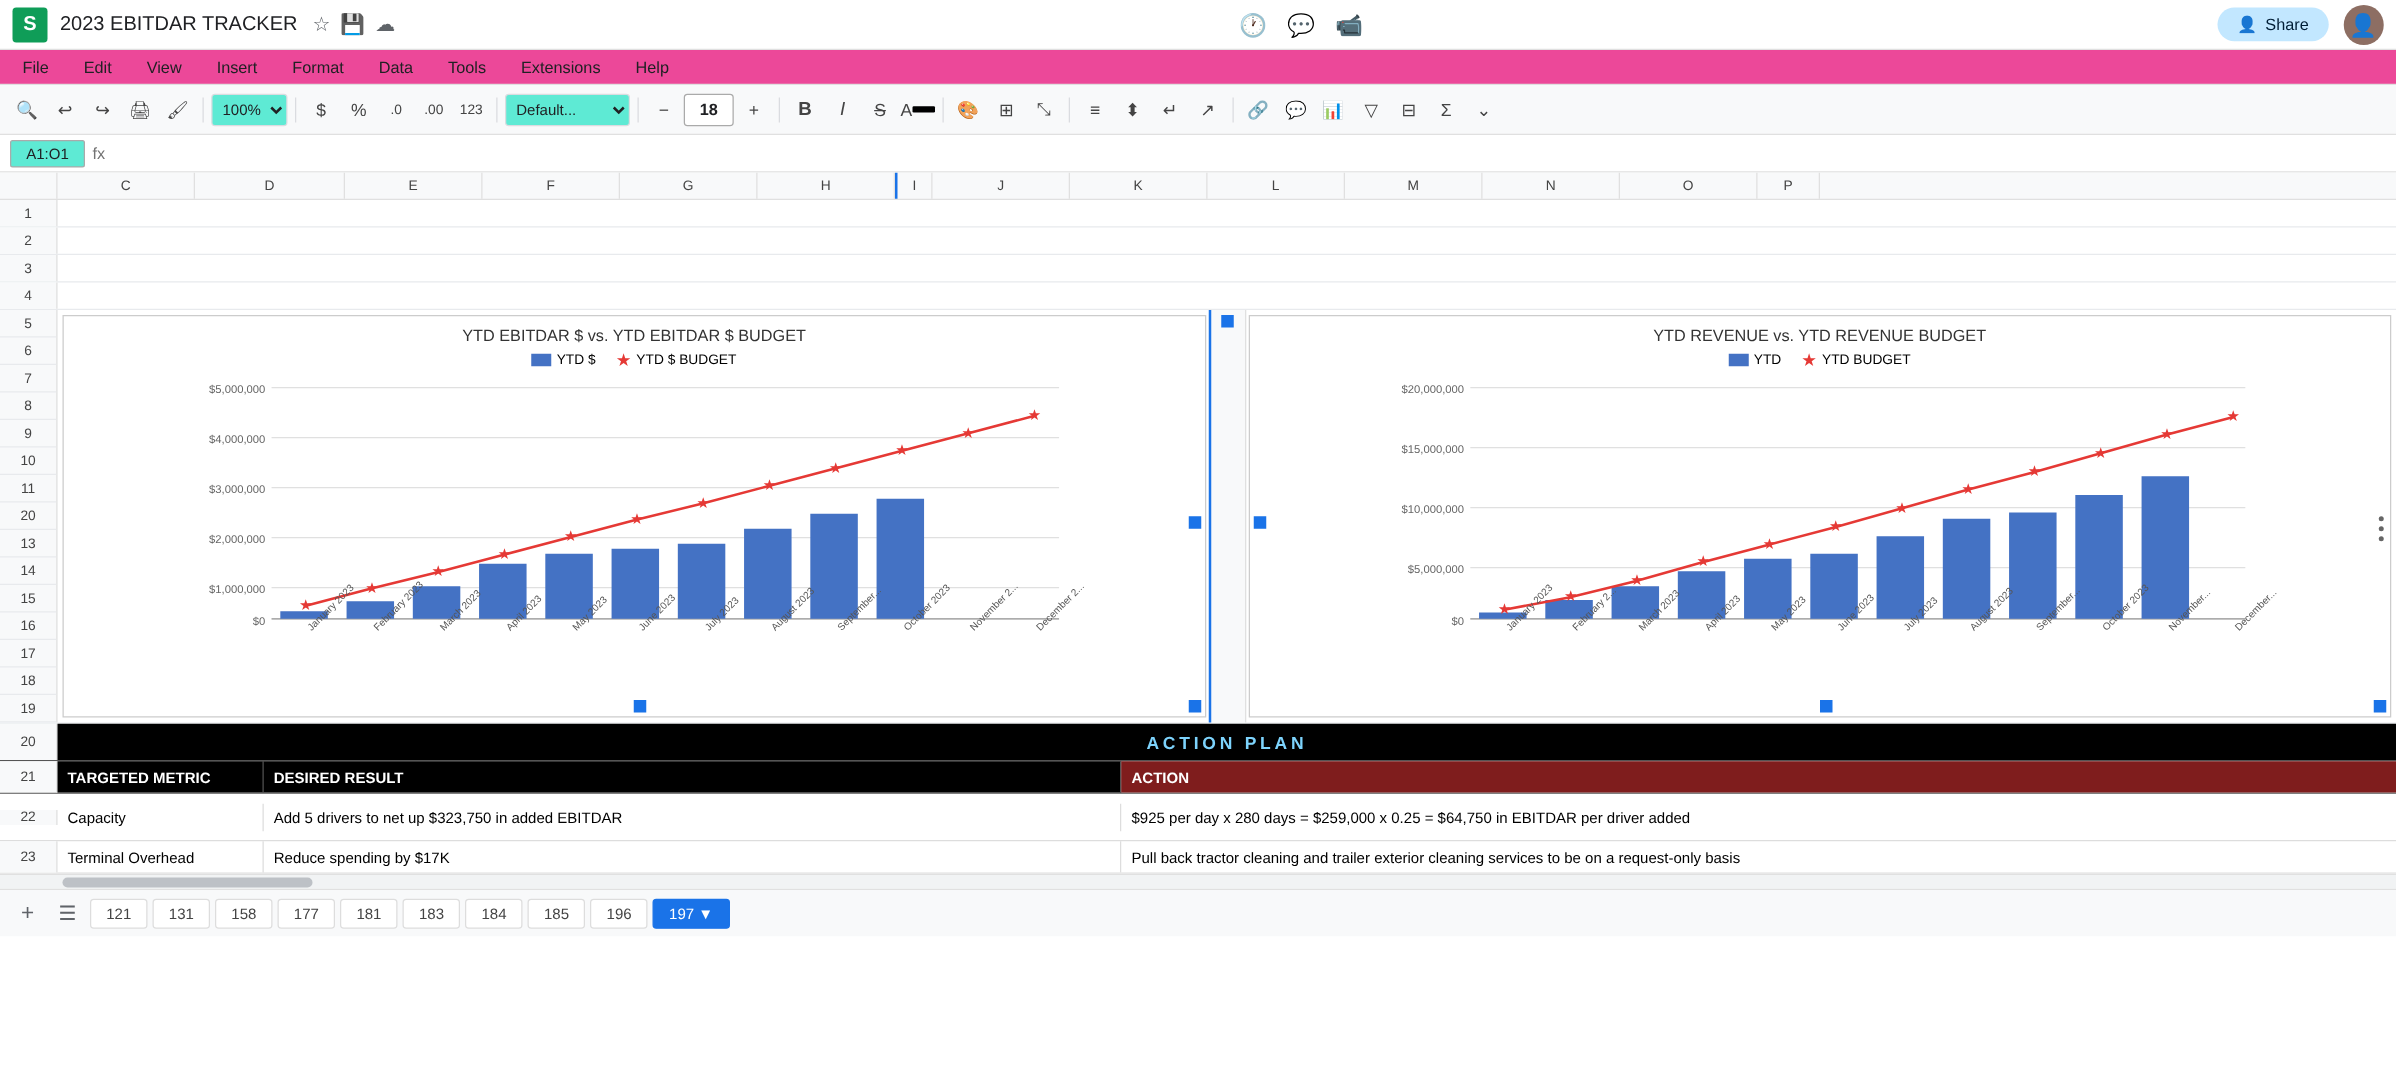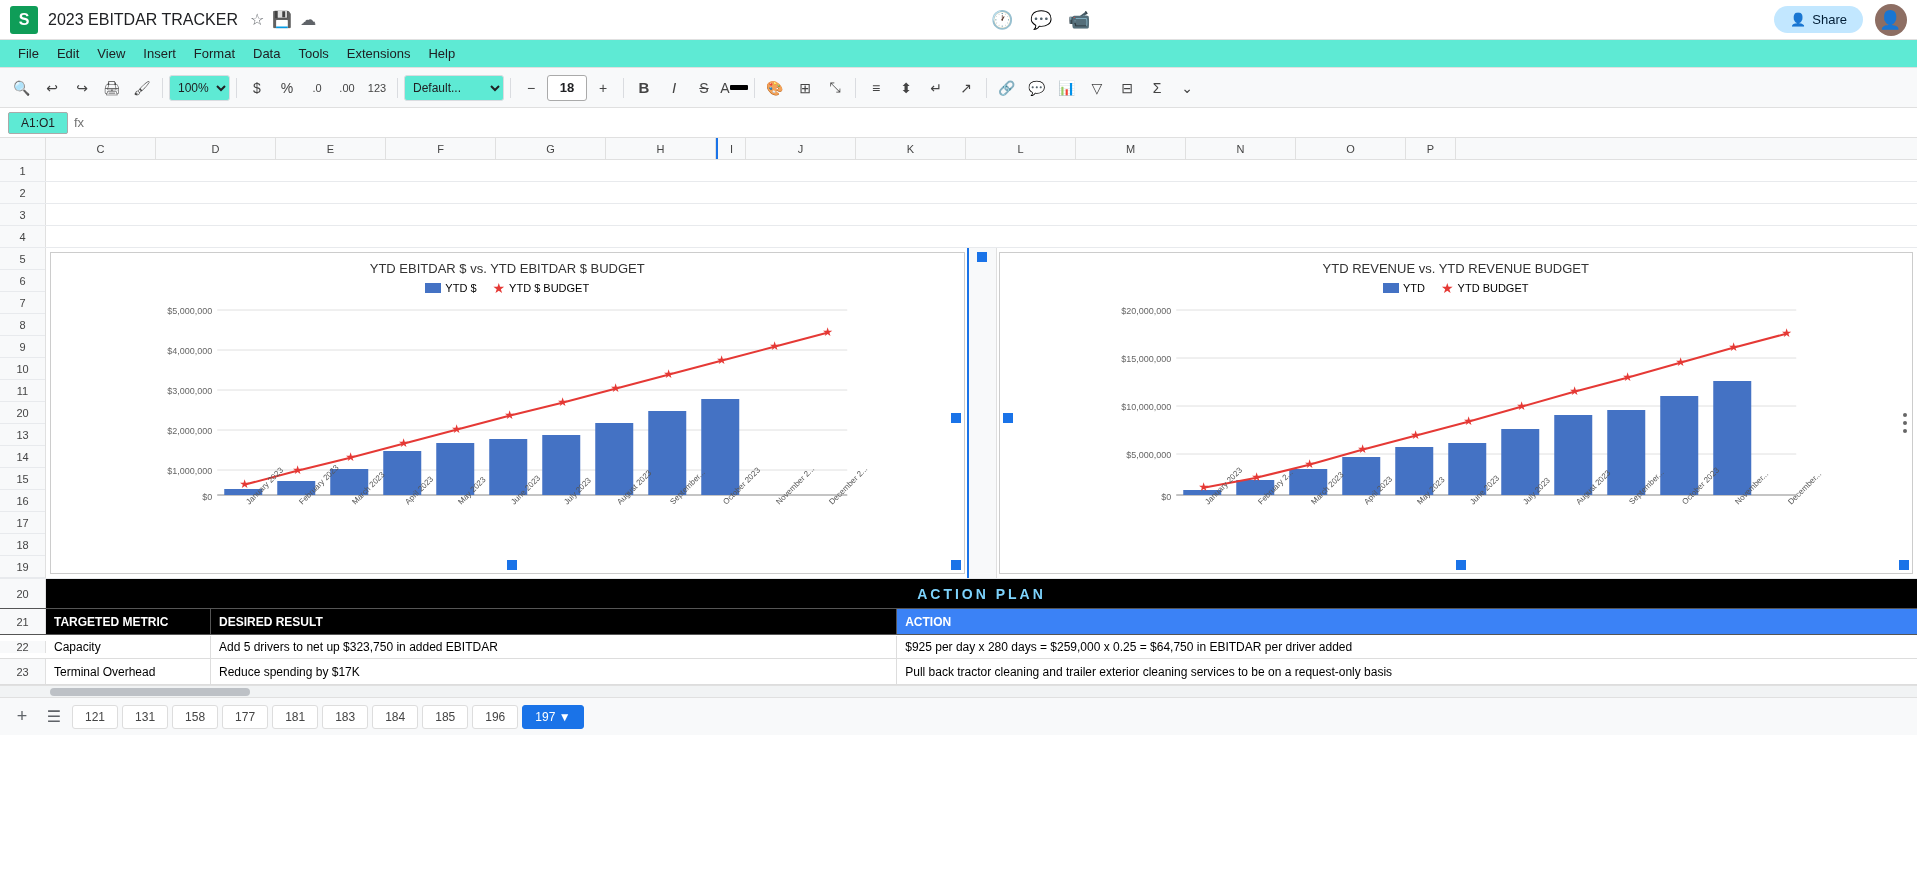--- a/index.html
+++ b/index.html
@@ -18,21 +18,21 @@
       margin-left: auto; background: #c2e7ff; color: #001d35; border: none;
       border-radius: 20px; padding: 6px 16px; font-size: 13px; font-weight: 500;
       cursor: pointer; display: flex; align-items: center; gap: 6px;
     }
     #user-avatar { width: 32px; height: 32px; border-radius: 50%; background: #8d6e63; margin-left: 12px; overflow: hidden; display: flex; align-items: center; justify-content: center; }
     .top-icons { display: flex; align-items: center; gap: 16px; margin-right: 12px; color: #5f6368; font-size: 20px; }
 
     
     #menu-bar {
       display: flex; align-items: center; height: 28px; padding: 0 60px 0 10px;
-      background: #5eead4; border-bottom: 1px solid #e0e0e0; gap: 2px;
+      background: #ec4899; border-bottom: 1px solid #e0e0e0; gap: 12px;
     }
     .menu-item { padding: 2px 8px; font-size: 13px; color: #202124; cursor: pointer; border-radius: 3px; }
 
     
     #toolbar {
       display: flex; align-items: center; height: 40px; padding: 0 8px;
       background: #f8f9fa; border-bottom: 1px solid #e0e0e0; gap: 2px; flex-wrap: nowrap; overflow: hidden;
     }
     .tb-btn {
       width: 28px; height: 28px; display: flex; align-items: center; justify-content: center;
@@ -442,24 +442,24 @@
       <div class="row-num">20</div>
       <div style="flex:1; background:#000; display:flex; align-items:center; justify-content:center;">
         <span style="color:#7dd3fc; font-size:14px; font-weight:bold; letter-spacing:3px;">ACTION PLAN</span>
       </div>
     </div>
 
     <div style="display:flex; height:26px; border-bottom:1px solid #555;">
       <div class="row-num">21</div>
       <div style="width:165px; flex-shrink:0; background:#000; color:#fff; font-size:12px; font-weight:bold; padding:4px 8px; border-right:1px solid #555; display:flex; align-items:center;">TARGETED METRIC</div>
       <div style="flex:2; background:#000; color:#fff; font-size:12px; font-weight:bold; padding:4px 8px; border-right:1px solid #555; display:flex; align-items:center;">DESIRED RESULT</div>
-      <div style="flex:3; background:#3b82f6; color:#fff; font-size:12px; font-weight:bold; padding:4px 8px; display:flex; align-items:center;">ACTION</div>
-    </div>
-
-    <div style="display:flex; height:24px; border-bottom:1px solid #ddd;align-items:center;">
+      <div style="flex:3; background:#7f1d1d; color:#fff; font-size:12px; font-weight:bold; padding:4px 8px; display:flex; align-items:center;">ACTION</div>
+    </div>
+
+    <div style="display:flex; height:38px; border-bottom:1px solid #ddd;align-items:center;">
       <div class="row-num">22</div>
       <div style="width:165px; flex-shrink:0; padding:4px 8px; border-right:1px solid #ddd; font-size:12px; display:flex; align-items:center; overflow:hidden; white-space:nowrap;">Capacity</div>
       <div style="flex:2; padding:4px 8px; border-right:1px solid #ddd; font-size:12px; display:flex; align-items:center; overflow:hidden; white-space:nowrap;">Add 5 drivers to net up $323,750 in added EBITDAR</div>
       <div style="flex:3; padding:4px 8px; font-size:12px; display:flex; align-items:center; overflow:hidden; white-space:nowrap;">$925 per day x 280 days = $259,000 x 0.25 = $64,750 in EBITDAR per driver added</div>
     </div>
 
     <div style="display:flex; height:26px; border-bottom:1px solid #ddd;">
       <div class="row-num">23</div>
       <div style="width:165px; flex-shrink:0; padding:4px 8px; border-right:1px solid #ddd; font-size:12px; display:flex; align-items:center; overflow:hidden; white-space:nowrap;">Terminal Overhead</div>
       <div style="flex:2; padding:4px 8px; border-right:1px solid #ddd; font-size:12px; display:flex; align-items:center; overflow:hidden; white-space:nowrap;">Reduce spending by $17K</div>

